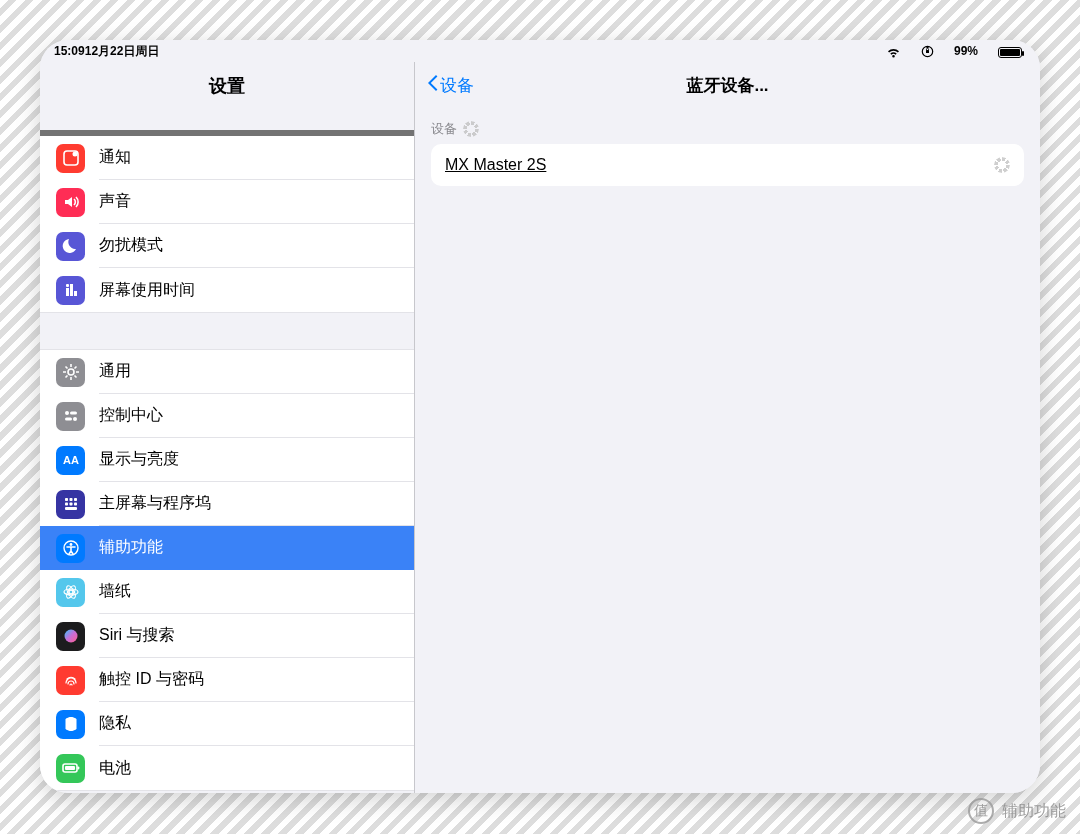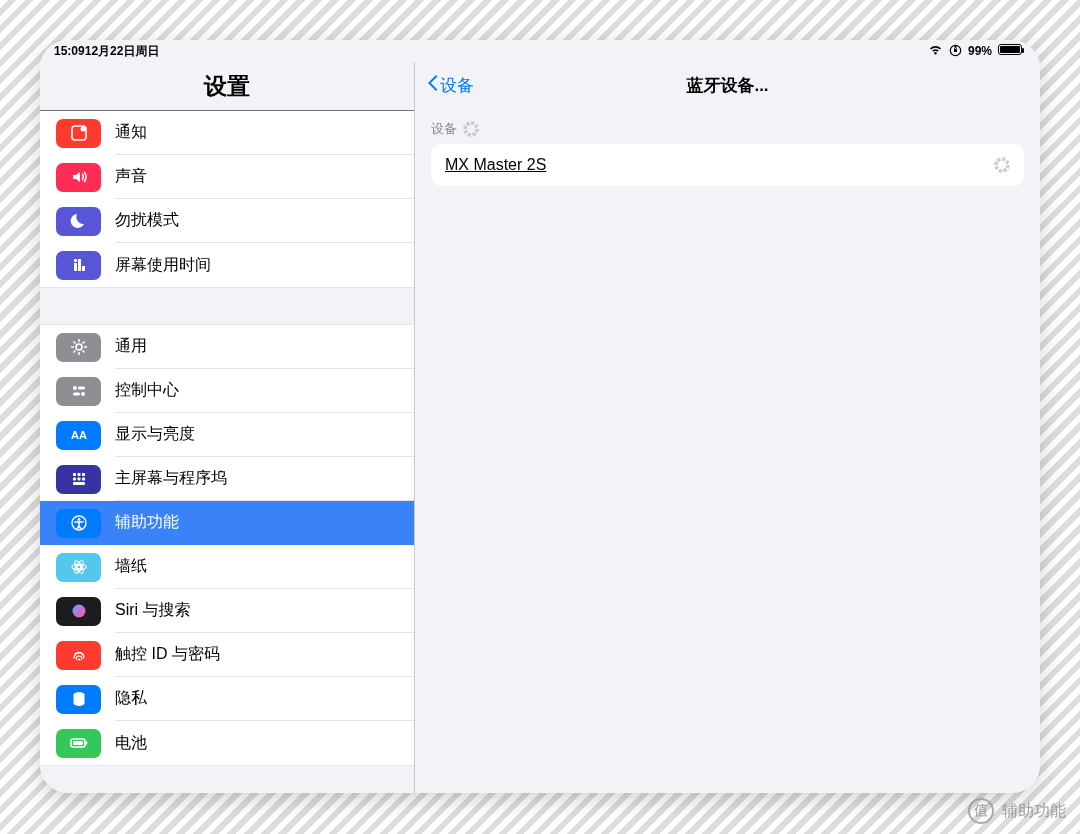--- a/index.html
+++ b/index.html
@@ -15,57 +15,57 @@
       box-shadow: 0 6px 24px rgba(0,0,0,.18);
       display: flex; flex-direction: column;
     }
     
     .statusbar {
       height: 22px; display: flex; align-items: center; padding: 0 18px 0 14px;
       font-size: 12px; color: #000; font-weight: 600; letter-spacing: 0;
       background: #f2f2f7;
     }
     .statusbar .left { display:flex; align-items:center;}
-    .statusbar .right { margin-left: auto; display:flex; gap:6px; align-items:flex-start;}
+    .statusbar .right { margin-left: auto; display:flex; gap:20px; align-items:flex-end;}
     .battery {
       width: 24px; height: 11px; border: 1px solid #000; border-radius: 3px; position: relative;
     }
     .battery::after{content:"";position:absolute;right:-3px;top:3px;width:2px;height:5px;background:#000;border-radius:1px;}
     .battery .fill{position:absolute;left:1px;top:1px;bottom:1px;width:20px;background:#000;border-radius:1px;}
     .wifi-icon svg, .orient-icon svg { display:block; }
 
     .split { flex:1; display:flex; }
     
     .sidebar {
       width: 375px; background:#f2f2f7; display:flex; flex-direction:column;
       border-right: 1px solid #c7c7cc;
     }
     .sidebar-title {
       height: 48px; display:flex; align-items:center; justify-content:center;
-      font-size: 23px; font-weight:600;text-align:center;
+      font-size: 18px; font-weight:600;text-align:center;
     }
     .group { background:#fff; margin-top:0;}
     .group + .gap { height: 36px; }
     .row {
       display:flex; align-items:center; height:44px; padding-left:16px;
       cursor: default;
     }
     .row + .row { }
     .row .icon {
-      width:45px; height:29px; border-radius:7px; display:flex; align-items:center; justify-content:center;
+      width:29px; height:29px; border-radius:7px; display:flex; align-items:center; justify-content:center;
       flex-shrink:0;
     }
     .row .label-wrap{
       flex:1; margin-left:14px; height:100%; display:flex; align-items:center;
       border-bottom:1px solid #e3e3e8; font-size:16px;
     }
     .row:last-child .label-wrap{ border-bottom:none; }
     .row.selected { background:#3a82f7; color:#fff; }
     .row.selected .label-wrap{ border-bottom-color: transparent; }
-    .groupA { border-top:1px solid #737373; border-bottom:1px solid #e3e3e8; }
+    .groupA { border-top:6px solid #737373; border-bottom:1px solid #e3e3e8;margin-top:20px; }
     .groupB { border-top:1px solid #e3e3e8; border-bottom:1px solid #e3e3e8; }
 
     
     .detail { flex:1; background:#f2f2f7; display:flex; flex-direction:column; }
     .navbar {
       height:48px; display:flex; align-items:center; position:relative; padding:0 10px;
       border-bottom:1px solid rgba(0,0,0,0);
     }
     .back { display:flex; align-items:center; color:#007aff; font-size:17px; gap:2px; }
     .nav-title { position:absolute; left:0; right:0; text-align:center; font-size:17px; font-weight:600; pointer-events:none;}

